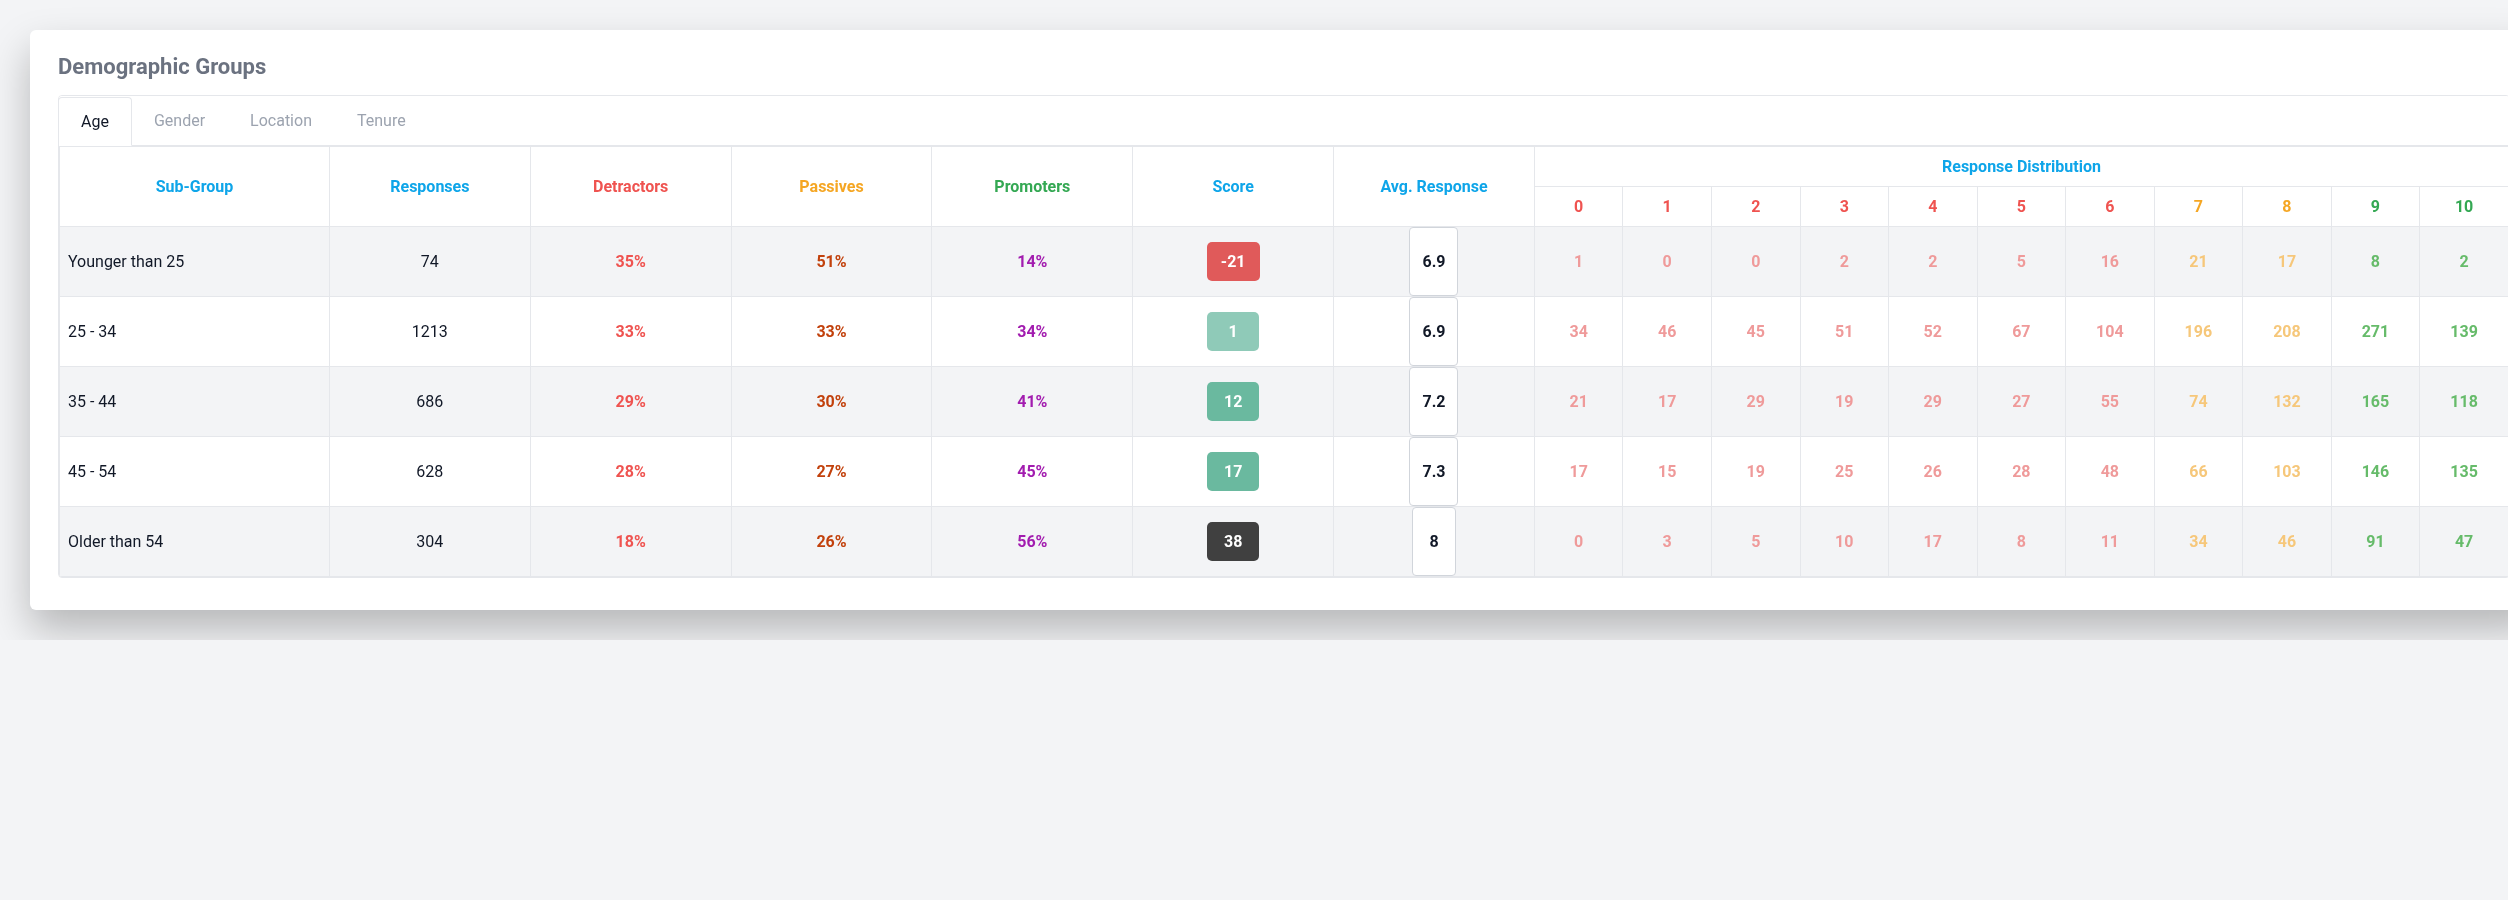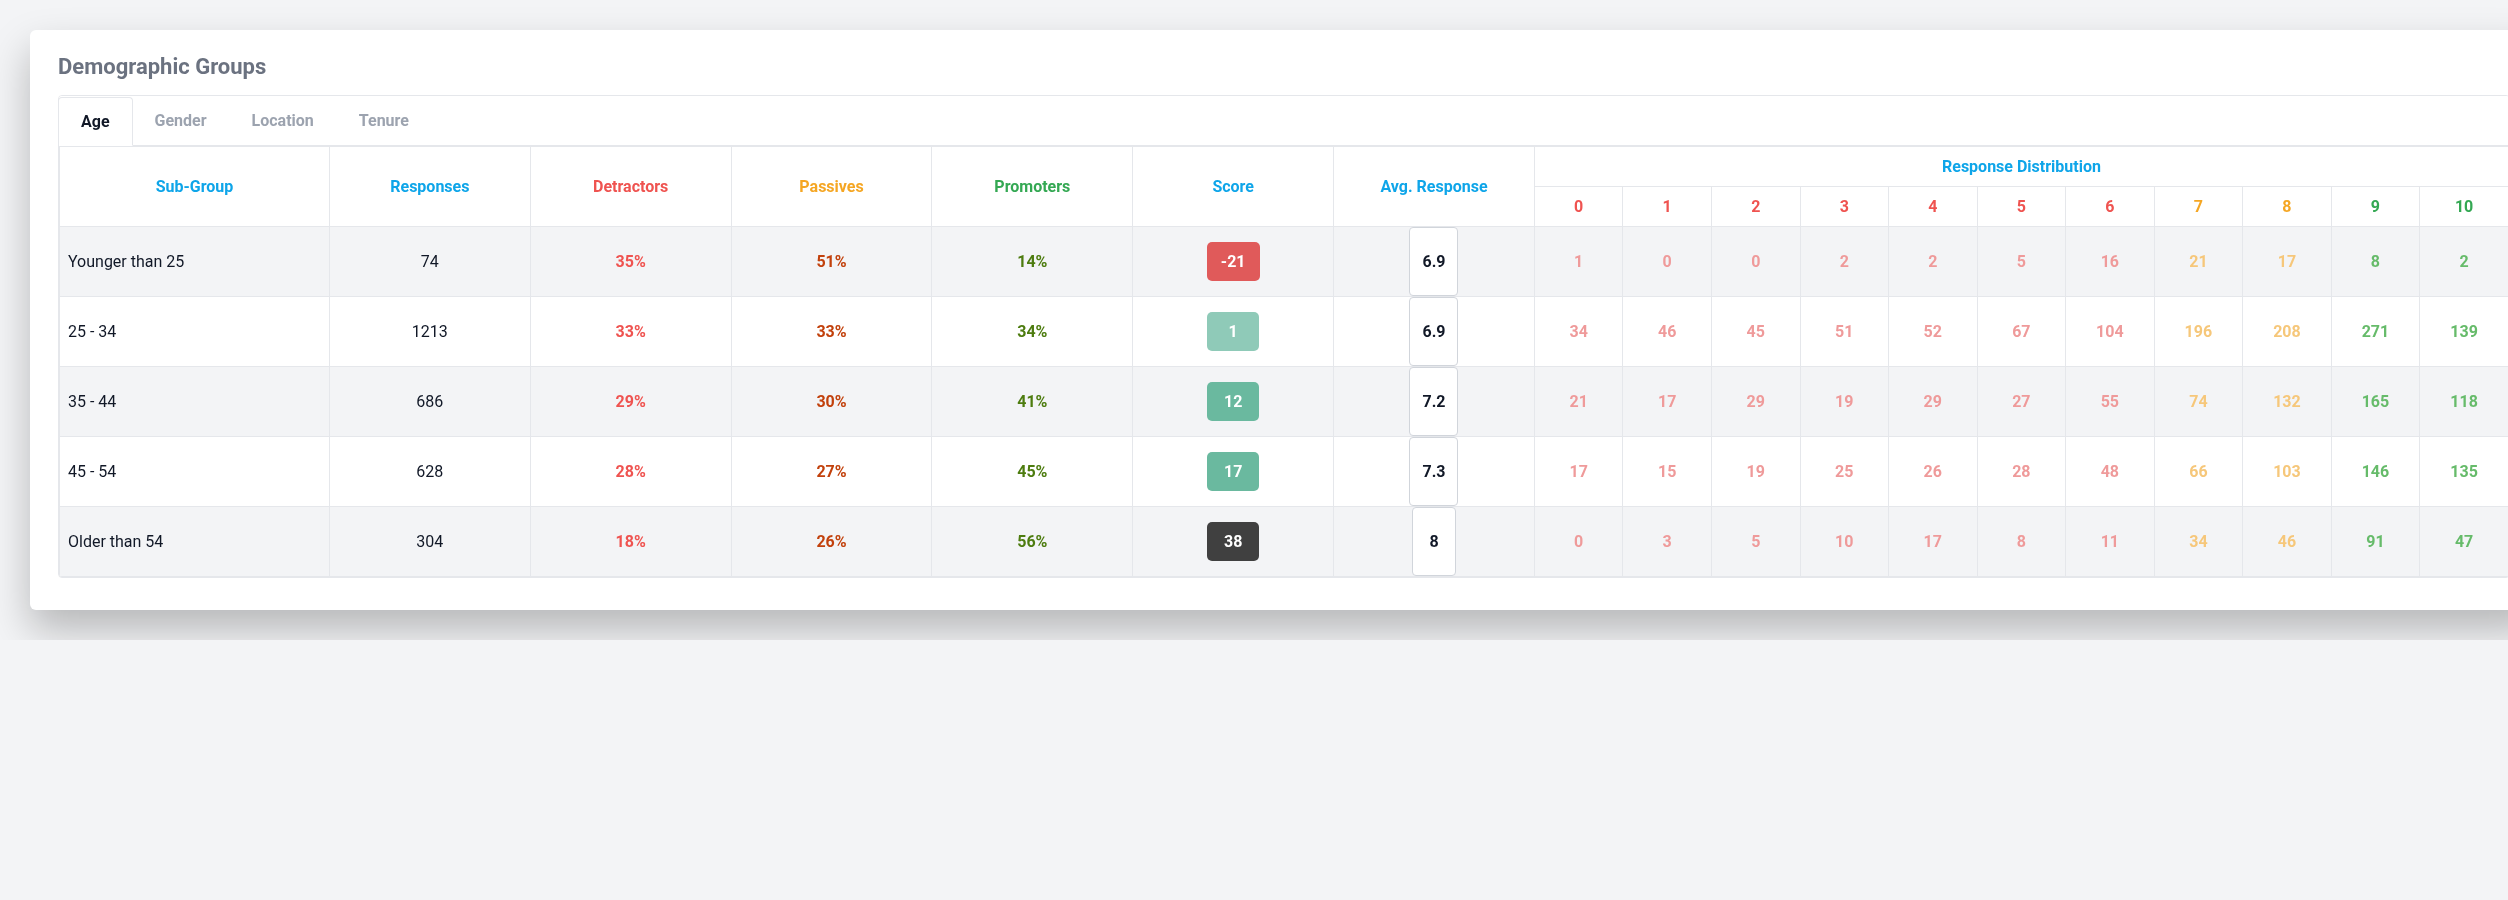--- a/index.html
+++ b/index.html
@@ -28,21 +28,21 @@
   }
   .tabs {
     display: flex;
     border-bottom: 1px solid #e5e7eb;
     background: #fff;
     padding: 0;
   }
   .tab {
     padding: 14px 22px;
     font-size: 16px;
-    font-weight: 700;
+    font-weight: 400;
     color: #9ca3af;
     cursor: pointer;
     border-right: 1px solid transparent;
     border-bottom: 1px solid transparent;
     position: relative;
     top: 1px;
   }
   .tab.active {
     color: #111827;
     border: 1px solid #e5e7eb;
@@ -82,21 +82,21 @@
   .h-link { color: #0ea5e9; }
   .h-det  { color: #ef5350; }
   .h-pas  { color: #f5a623; margin-top: 32px; }
   .h-pro  { color: #34a853; }
 
   .sub-name { text-align: left; padding-left: 8px; font-weight: 400; color: #111827; }
   .plain    { font-weight: 400; color: #111827; }
 
   .c-det { color: #ef5350; }
   .c-pas { color: #c2410c; }
-  .c-pro { color: #4d7c0f; }
+  .c-pro { color: #a21caf; }
   .c-dist-det { color: #ef9a9a; }
   .c-dist-pas { color: #f6c77a; }
   .c-dist-pro { color: #66bb6a; }
 
   .score-badge {
     display: inline-block;
     min-width: 52px;
     padding: 10px 14px;
     border-radius: 5px;
     color: #fff;

